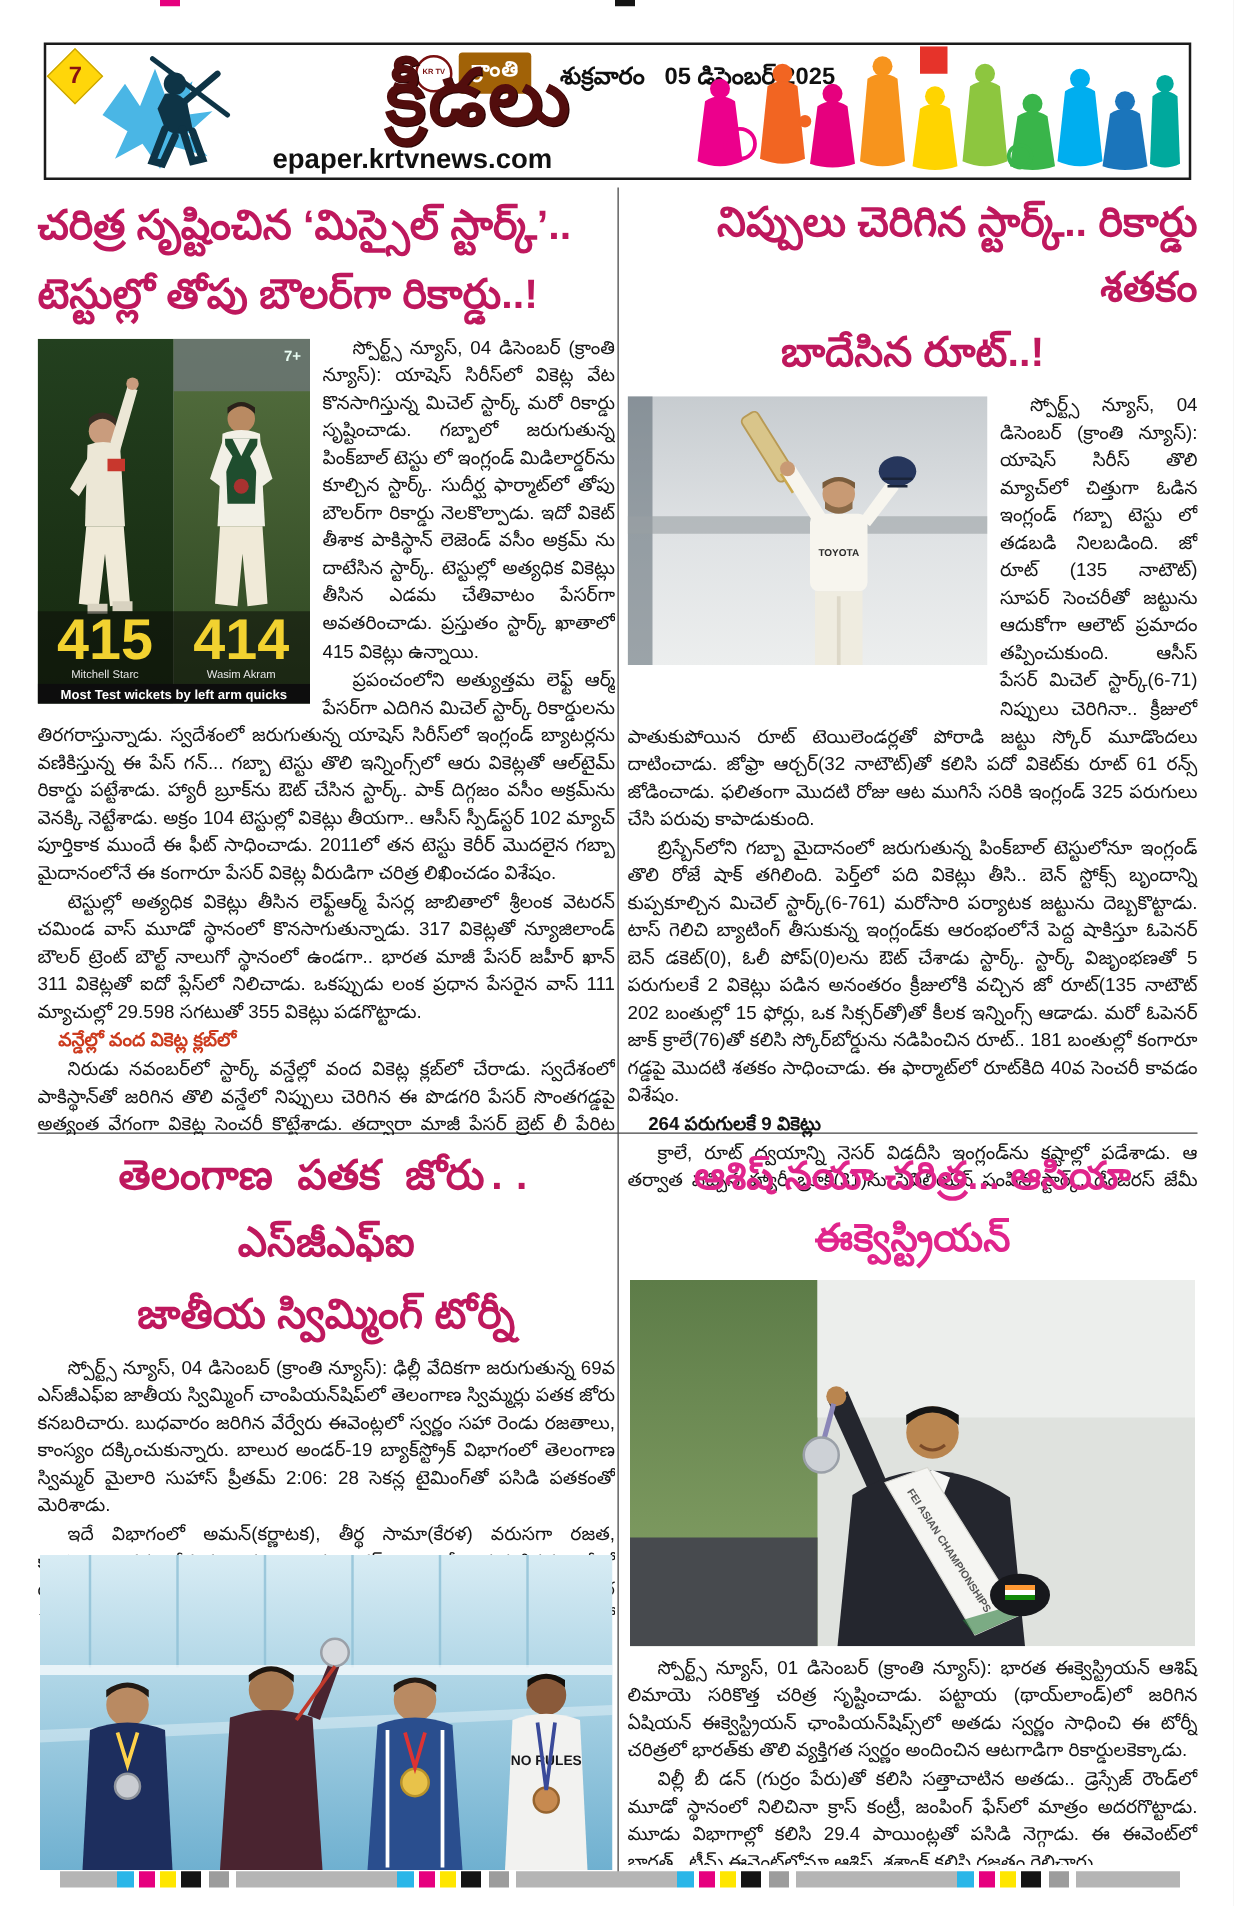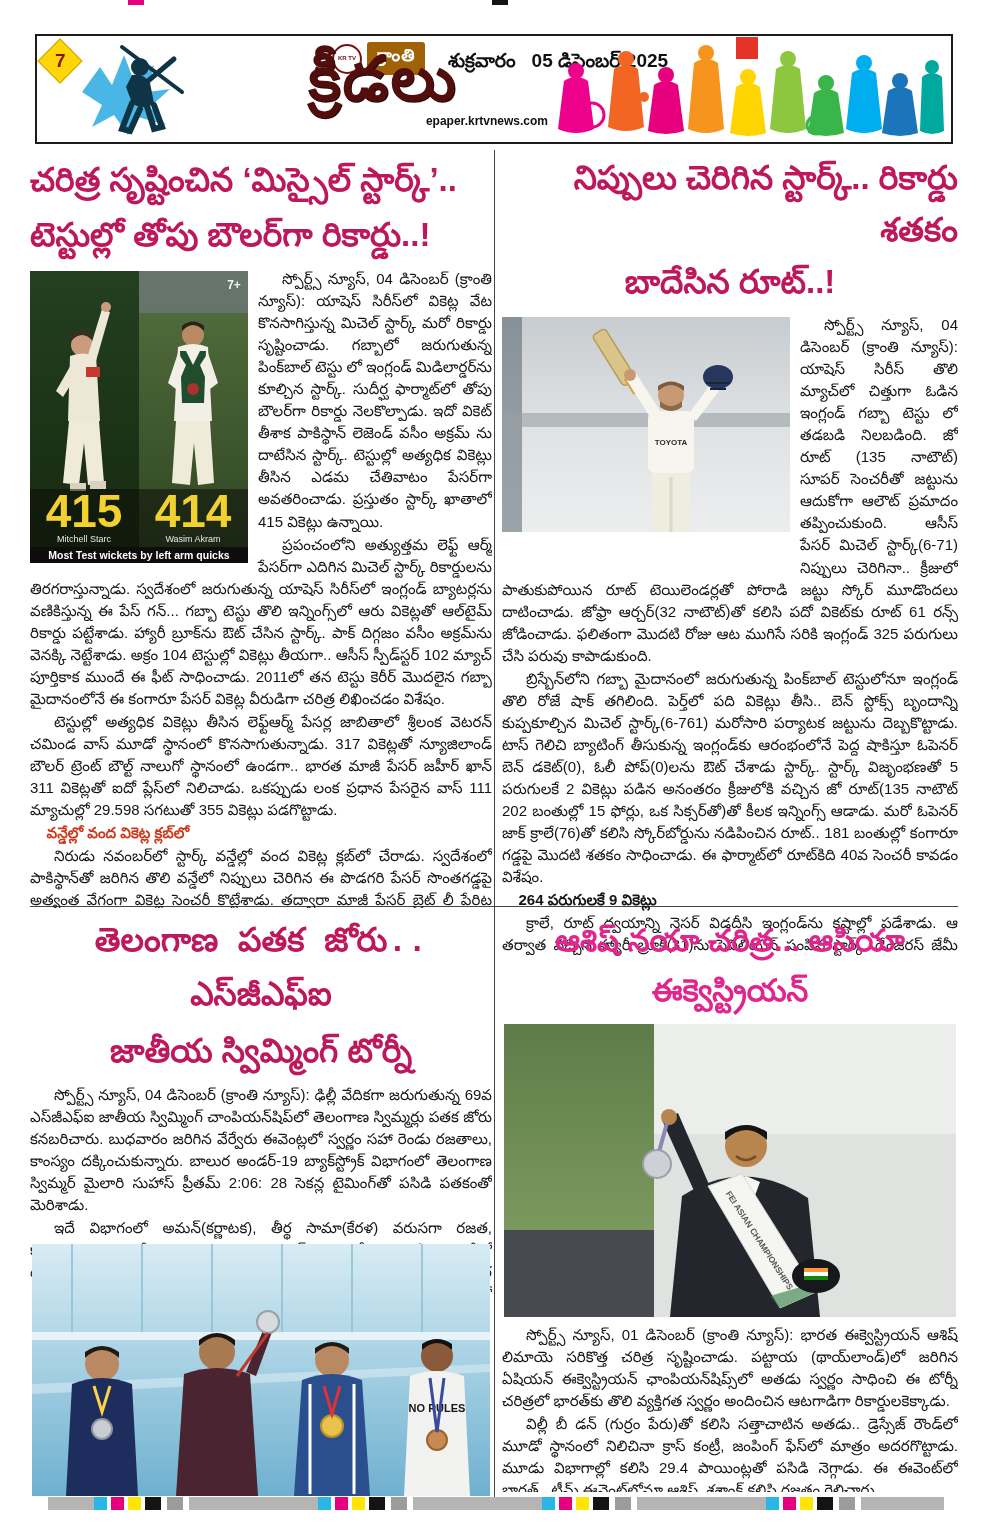--- a/index.html
+++ b/index.html
@@ -8,21 +8,21 @@
   
   .header-box{position:absolute;left:35px;top:34px;width:914px;height:106px;border:2px solid #1b1b1b;background:#fff;}
   .page-badge{position:absolute;left:44px;top:45px;width:30px;height:30px;background:#ffd60a;border:1px solid #c9a400;transform:rotate(45deg);display:flex;align-items:center;justify-content:center;}
   .page-badge span{transform:rotate(-45deg);font-weight:bold;font-size:19px;color:#8a1111;}
   .batsman-svg{position:absolute;left:62px;top:37px;width:160px;height:100px;}
   .brand-row{position:absolute;left:332px;top:42px;display:flex;align-items:center;gap:5px;}
   .brand-emblem{width:26px;height:26px;border-radius:50%;border:2px solid #7a1010;display:flex;align-items:center;justify-content:center;font-size:6px;font-weight:bold;color:#7a1010;text-align:center;line-height:1.1;}
   .brand-plate{background:#a16207;color:#fff;font-weight:bold;font-size:17px;padding:4px 10px 6px 10px;border-radius:3px;letter-spacing:1px;}
   .date-line{position:absolute;left:448px;top:50px;font-size:19px;font-weight:bold;color:#101010;white-space:pre;}
   .masthead{position:absolute;left:218px;top:46px;width:330px;text-align:center;font-size:62px;font-weight:bold;color:#520d0d;letter-spacing:2px;line-height:1.05;text-shadow:1px 1px 0 #2a0505;}
-  .website{position:absolute;left:218px;top:114px;width:330px;text-align:right;font-size:12px;font-weight:bold;color:#111;}
+  .website{position:absolute;left:218px;top:114px;width:330px;text-align:left;font-size:22px;font-weight:bold;color:#111;}
   .collage-svg{position:absolute;left:548px;top:37px;width:398px;height:100px;}
   
   .vrule{position:absolute;left:494px;top:150px;height:1350px;width:0;border-left:1.5px solid #444;}
   .hrule{position:absolute;left:30px;top:906px;width:928px;height:0;border-top:1.5px solid #444;}
   
   .article{position:absolute;}
   .hl{font-weight:bold;color:#be185d;font-size:33px;line-height:55px;letter-spacing:0;}
   .hl.center{text-align:center;}
   .hl.magenta{color:#e0258c;}
   .bodytext{font-size:15px;line-height:1.47;color:#141414;text-align:justify;overflow:hidden;}

